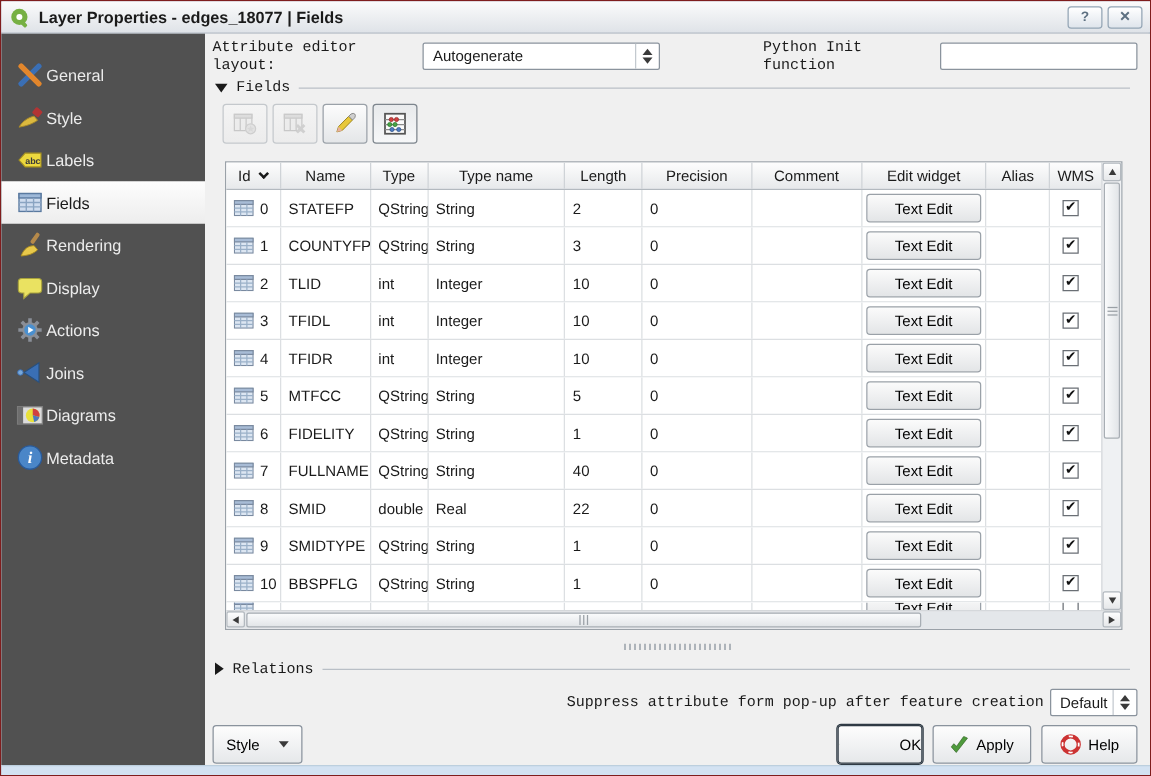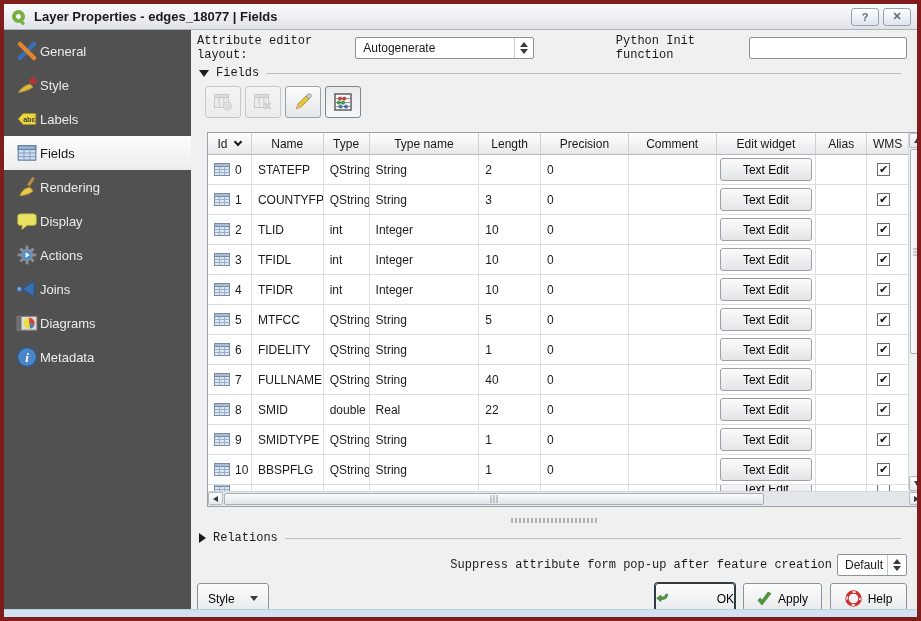--- a/index.html
+++ b/index.html
@@ -1,37 +1,37 @@
 <!DOCTYPE html>
 <html><head>
 <meta charset="utf-8">
 <style>
   * { margin:0; padding:0; box-sizing:border-box; }
   html,body { background:#9aa6b2; font-family:"Liberation Sans", sans-serif; }
   .window {
     position:relative; width:921px; height:621px;
-    border:4px solid #7f1d1d; background:#f0f0f0;
+    border:1px solid #7f1d1d; background:#f0f0f0;
     box-shadow: inset 0 0 0 1px #c9d9ea;
     overflow:hidden;
   }
   
   .titlebar {
     height:26px; display:flex; align-items:center; padding:0 6px;
     background:linear-gradient(#fbfbfb,#dfe3e8); border-bottom:1px solid #aab4bf;
   }
   .titlebar .app-icon { width:18px; height:18px; margin-right:6px; flex:0 0 auto; }
   .titlebar .title { font-size:13px; font-weight:bold; color:#1a1a1a; flex:1; }
   .tb-btn {
     width:28px; height:18px; margin-left:4px; border:1px solid #93a5b5; border-radius:3px;
     background:linear-gradient(#ffffff,#dfe5ec); color:#5d7081; font-size:11px; font-weight:bold;
     display:flex; align-items:center; justify-content:center; cursor:default;
   }
   
   .body { display:flex; height:585px; }
-  .sidebar { width:187px; background:#515151; padding-top:4px; flex:0 0 auto; }
+  .sidebar { width:163px; background:#515151; padding-top:16px; flex:0 0 auto; }
   .side-item { height:34px; display:flex; align-items:center; padding-left:10px; color:#ececec; font-size:13px; cursor:default; }
   .side-item .s-ico { width:26px; height:24px; margin-right:0; display:flex; align-items:center; justify-content:center; }
   .side-item.selected { background:linear-gradient(#fdfdfd,#ededed); color:#1a1a1a; }
   .main { position:relative; flex:1; background:#f0f0f0; font-size:12px; color:#1a1a1a; }
 
   
   .top-row { position:absolute; left:6px; top:7px; right:10px; height:22px; display:flex; align-items:center; }
   .lbl { font-size:12px;font-family:Liberation Mono, monospace; }
   .combo {
     height:22px; background:#fff; border:1px solid #8a939d; border-radius:2px;
@@ -708,21 +708,21 @@
             </span>
         </span>
       </div>
 
       <div class="buttons-row">
         <button class="dlg-btn style-btn">
           <span>Style</span>
           <span class="dd-caret"></span>
         </button>
         <div class="btn-group">
-          <button class="dlg-btn default" style="width:80px;gap:48px;">
+          <button class="dlg-btn default" style="width:68px;gap:48px;">
             <svg width="18" height="15" viewBox="0 0 18 15">
               <path d="M7 2.5 L7 5.5 C11.5 5.5 13.5 4.5 13.5 1.5 L16.5 1.5 C16.5 8 12 9 7 9 L7 12 L1 7.2 Z" fill="#4e9a3c" stroke="#2e5e22" stroke-width="0.8"></path>
             </svg>
             <span>OK</span>
           </button>
           <button class="dlg-btn" style="width:79px;">
             <svg width="15" height="14" viewBox="0 0 15 14">
               <path d="M1 8.5 L5 13 L14 1.5 L11 0 L5.3 8 L3 6 Z" fill="#4e9a3c" stroke="#2e5e22" stroke-width="0.5"></path>
             </svg>
             <span>Apply</span>

